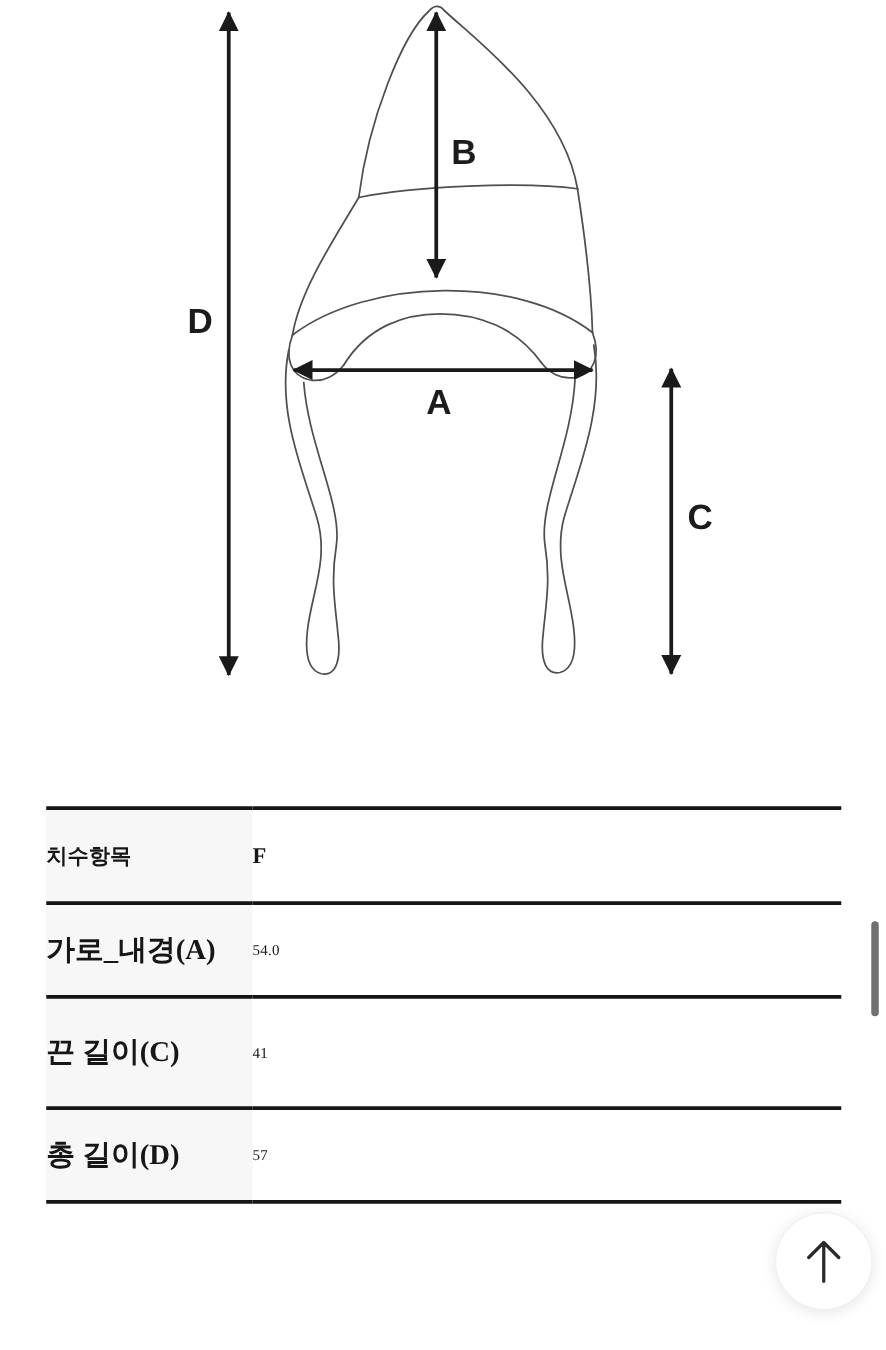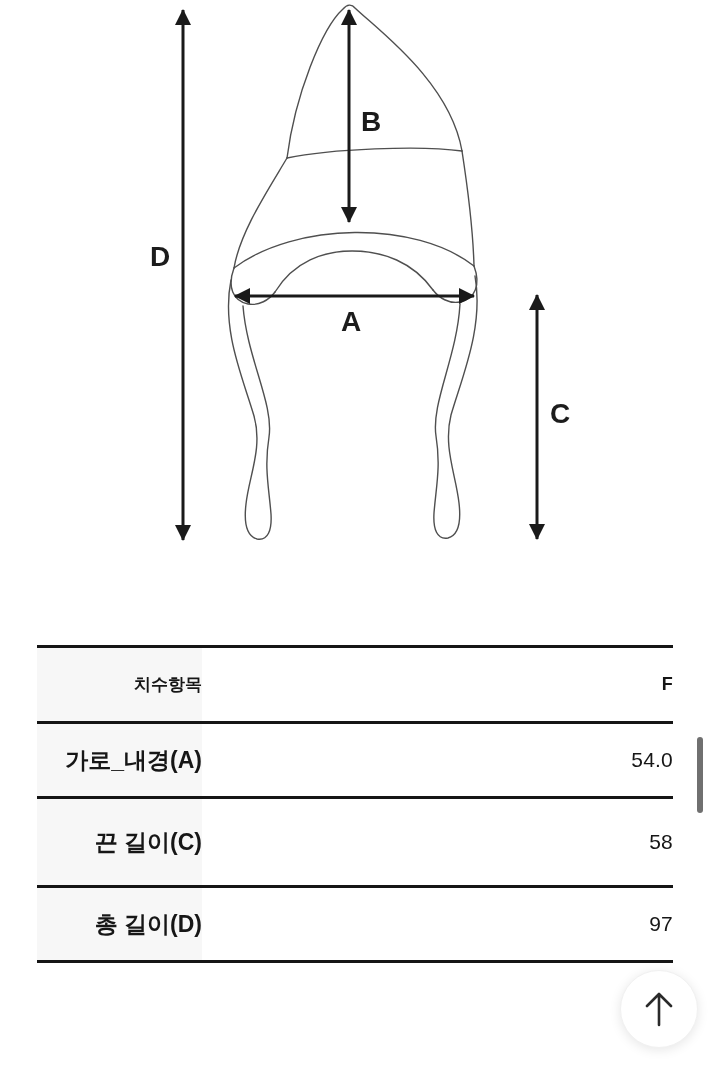--- a/index.html
+++ b/index.html
@@ -22,27 +22,27 @@
 
   .size-table{
     position:absolute;left:37px;top:645px;width:636px;
     border-collapse:collapse;table-layout:fixed;
     border-top:3px solid var(--table_border);
     border-bottom:3px solid var(--table_border);
     color:#161616;
   }
   .size-table tr{border-bottom:3px solid var(--table_border);}
   .size-table tr:last-child{border-bottom:none;}
-  .size-table td{vertical-align:middle;text-align:right;}
+  .size-table td{vertical-align:middle;text-align:left;font-family:Liberation Serif, serif;}
   .col-item{width:165px;}
   .size-table td.label-cell{
     background:var(--first_col_bg);
     font-weight:700;font-size:23px;line-height:32px;white-space:pre-line;
   }
-  .size-table td.value-cell{font-size:21px;font-weight:400;letter-spacing:.2px;}
+  .size-table td.value-cell{font-size:12px;font-weight:400;letter-spacing:.2px;}
   .size-table tr.header-row td.label-cell{font-size:17px;}
   .size-table tr.header-row td.value-cell{font-weight:700;font-size:18px;}
   .h-header{height:76px;}
   .h-a{height:75px;}
   .h-b{height:107px;}
   .h-c{height:89px;}
   .h-d{height:75px;}
 
   .scroll-top-btn{
     position:absolute;left:620px;top:970px;width:78px;height:78px;
@@ -102,25 +102,25 @@
       <tr class="header-row h-header">
         <td class="label-cell">치수항목</td>
         <td class="value-cell">F</td>
       </tr>
       <tr class="h-a">
         <td class="label-cell">가로_내경(A)</td>
         <td class="value-cell">54.0</td>
       </tr>
       <tr class="h-c">
         <td class="label-cell">끈 길이(C)</td>
-        <td class="value-cell">58</td>
+        <td class="value-cell">41</td>
       </tr>
       <tr class="h-d">
         <td class="label-cell">총 길이(D)</td>
-        <td class="value-cell">97</td>
+        <td class="value-cell">57</td>
       </tr>
     </tbody>
   </table>
 
   <div class="scrollbar-thumb"></div>
 
   <div class="scroll-top-btn">
     <span style="display:flex;">
       <svg width="38" height="40" viewBox="0 0 38 40" fill="none">
         <path d="M19 36 L19 6 M7 17 L19 5 L31 17" stroke="#2a2a2a" stroke-width="2.6" stroke-linecap="round" stroke-linejoin="round"></path>

